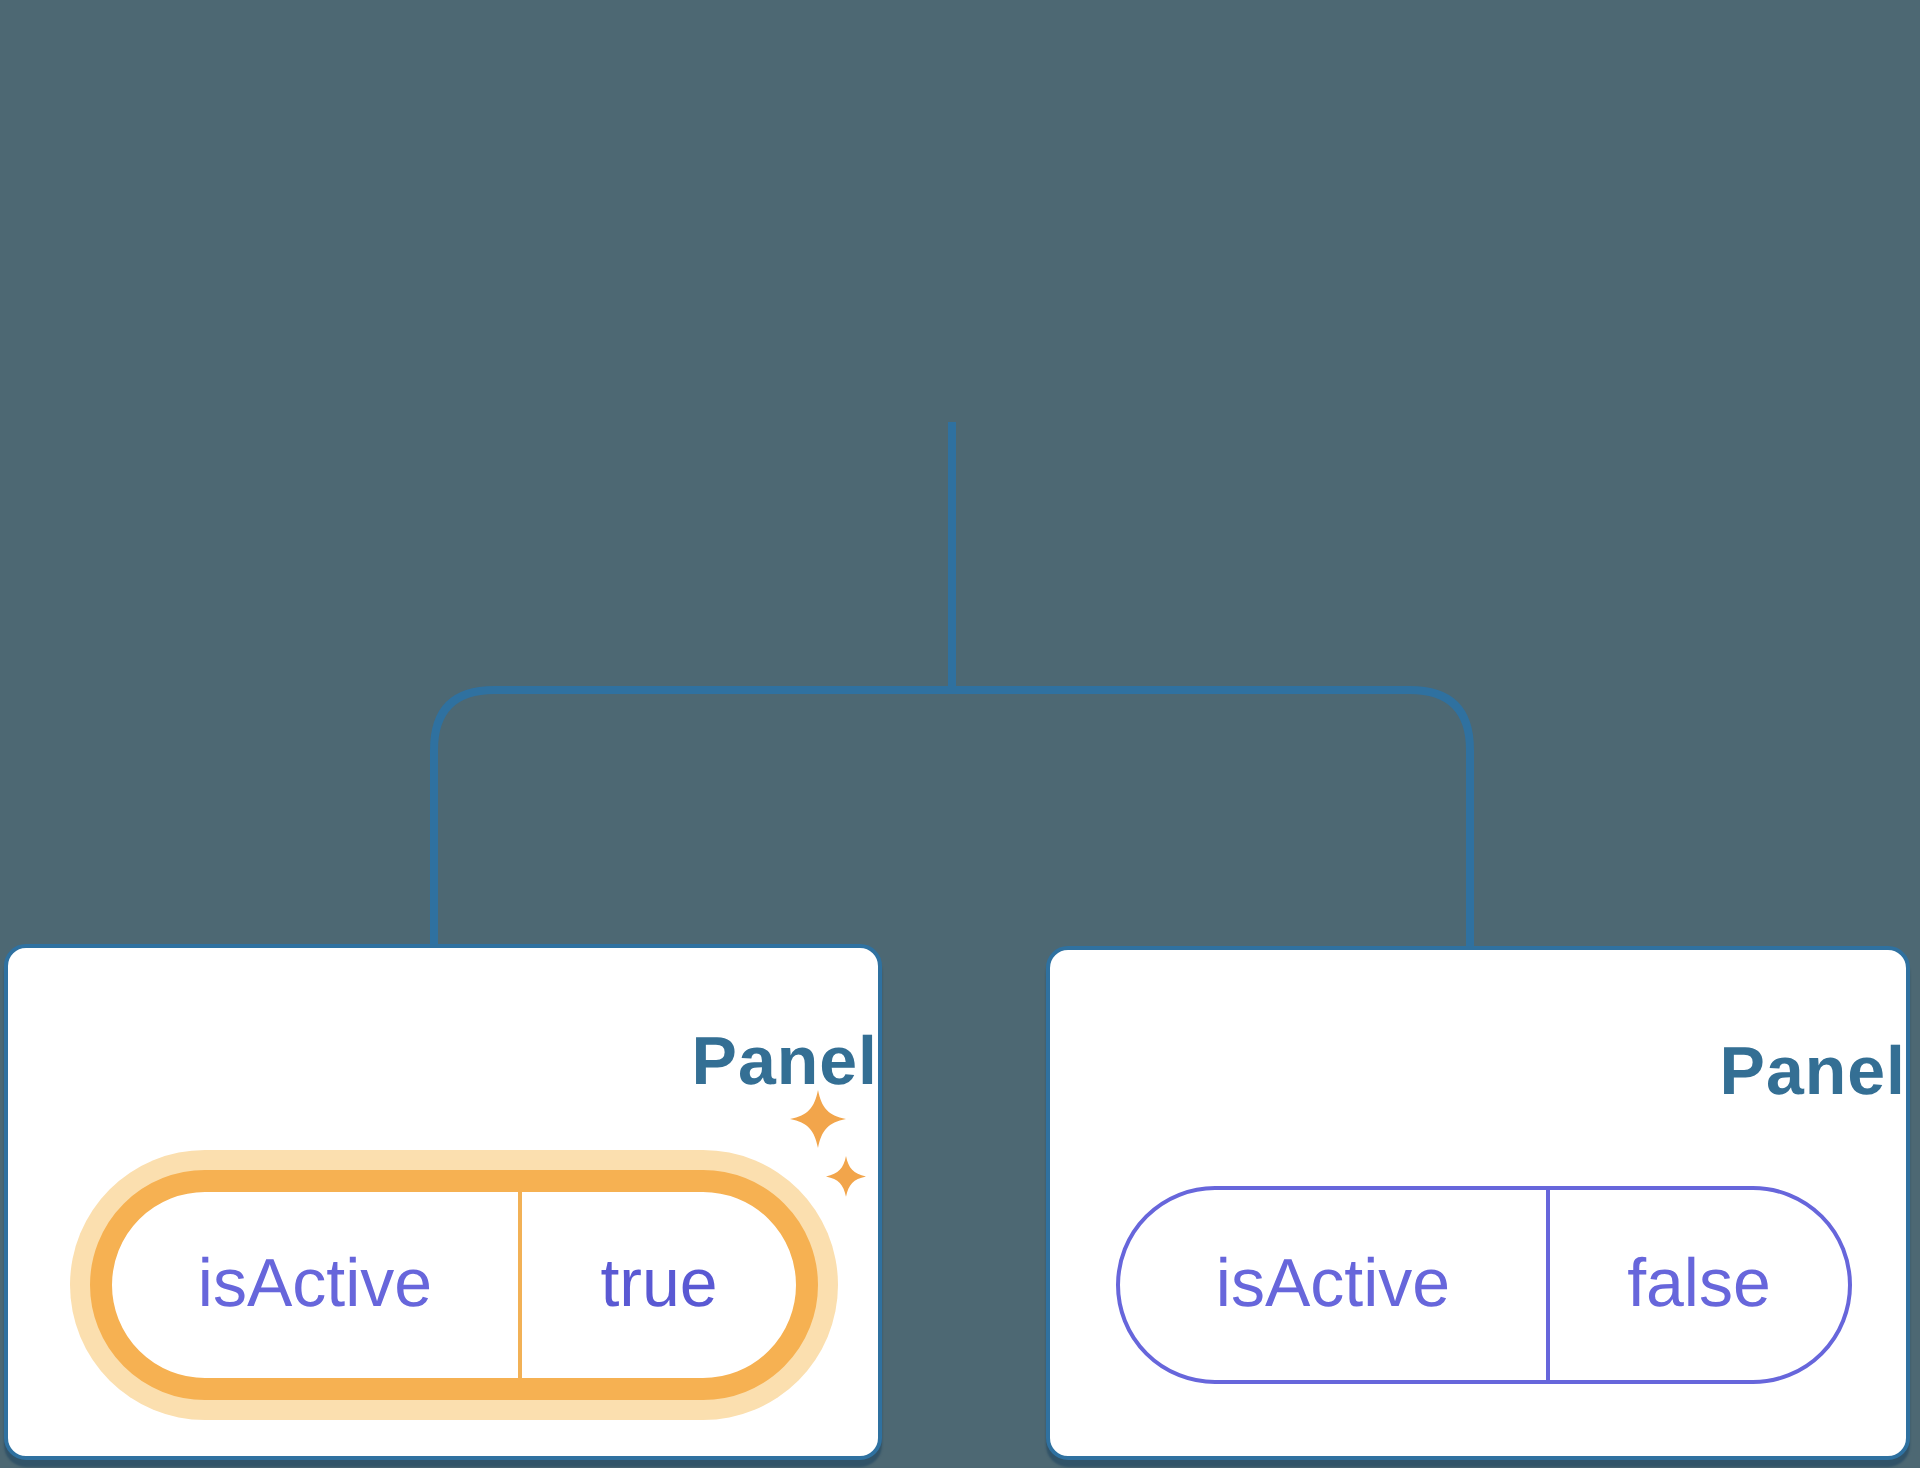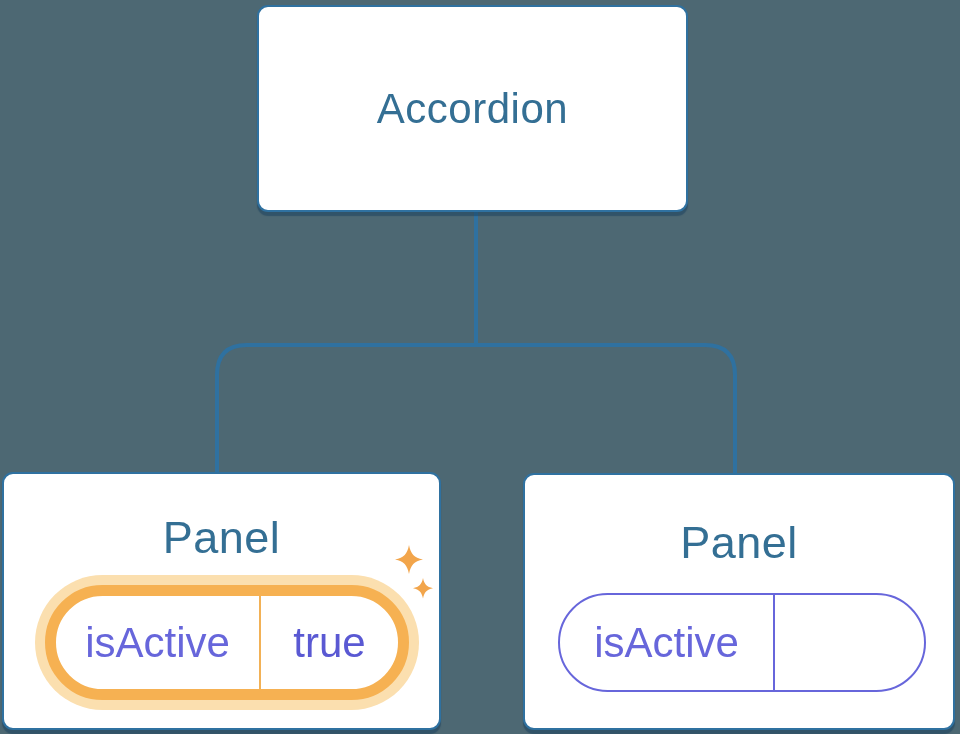--- a/index.html
+++ b/index.html
@@ -21,72 +21,70 @@
   .connector-svg{position:absolute;left:0;top:0;width:960px;height:734px;pointer-events:none;}
   .card{
     position:absolute;background:var(--card-bg);
     border:2.5px solid var(--line);border-radius:11px;
     box-shadow:0 3.5px 1px rgba(27,66,94,.55);
   }
   .root-card{left:257px;top:5px;width:431px;height:207px;display:flex;align-items:center;justify-content:center;}
   .root-label{font-size:42px;font-weight:500;color:var(--heading);letter-spacing:.5px;}
   .panel-card-left{left:2px;top:472px;width:439px;height:258px;}
   .panel-card-right{left:523px;top:473px;width:432px;height:257px;}
-  .panel-title{display:block;text-align:center;font-size:45px;font-weight:400;color:var(--heading);letter-spacing:.5px;}
+  .panel-title{display:block;text-align:right;font-size:34px;font-weight:700;color:var(--heading);letter-spacing:.5px;}
   .panel-card-left .panel-title{margin-top:38px;}
   .panel-card-right .panel-title{margin-top:42px;}
   .pill{position:absolute;background:var(--card-bg);display:flex;align-items:stretch;}
   .pill-active{
     left:41px;top:111px;width:364px;height:115px;
     border:11px solid var(--orange);border-radius:999px;
     box-shadow:0 0 0 10px var(--halo);
   }
   .pill-inactive{
     left:33px;top:118px;width:368px;height:99px;
     border:2px solid var(--purple);border-radius:999px;
   }
-  .pill-cell{display:flex;align-items:center;justify-content:center;font-size:42px;color:var(--purple);}
+  .pill-cell{display:flex;align-items:center;justify-content:center;font-size:34px;color:var(--purple);}
   .pill-active .cell-prop{width:203px;}
   .pill-active .cell-value{flex:1;font-weight:400;color:var(--purple-bold);}
   .pill-inactive .cell-prop{width:213px;}
   .pill-inactive .cell-value{flex:1;}
   .pill-divider{width:2px;align-self:stretch;}
   .pill-active .pill-divider{background:var(--orange-div);}
   .pill-inactive .pill-divider{background:var(--purple);}
   .sparkles{position:absolute;left:392px;top:543px;width:48px;height:58px;pointer-events:none;}
 </style>
 </head>
 <body>
 
 <div class="canvas">
 
   <svg class="connector-svg" viewBox="0 0 960 734" xmlns="http://www.w3.org/2000/svg">
     <path d="M476,211 L476,345" fill="none" stroke="#2F71A0" stroke-width="4"></path>
     <path d="M217,473 L217,375 Q217,345 247,345 L705,345 Q735,345 735,375 L735,473" fill="none" stroke="#2F71A0" stroke-width="4"></path>
   </svg>
 
-  <div class="card root-card">
-    <span class="root-label">Accordion</span>
-  </div>
 
   <div class="card panel-card-left">
     <span class="panel-title">Panel</span>
     <div class="pill pill-active">
       <div class="pill-cell cell-prop">isActive</div>
       <div class="pill-divider"></div>
       <div class="pill-cell cell-value">true</div>
     </div>
   </div>
 
   <svg class="sparkles" viewBox="0 0 48 58" xmlns="http://www.w3.org/2000/svg">
     <path fill="#F2A54B" d="M17,2 C18.8,11 22,14.6 31,16.5 C22,18.4 18.8,22 17,31 C15.2,22 12,18.4 3,16.5 C12,14.6 15.2,11 17,2 Z"></path>
     <path fill="#F2A54B" d="M31,35 C32.3,41.3 34.6,43.8 41,45.2 C34.6,46.6 32.3,49.1 31,55.4 C29.7,49.1 27.4,46.6 21,45.2 C27.4,43.8 29.7,41.3 31,35 Z"></path>
   </svg>
 
   <div class="card panel-card-right">
     <span class="panel-title">Panel</span>
     <div class="pill pill-inactive">
       <div class="pill-cell cell-prop">isActive</div>
       <div class="pill-divider"></div>
+      <div class="pill-cell cell-value">false</div>
     </div>
   </div>
 
 </div>
 
 </body></html>

